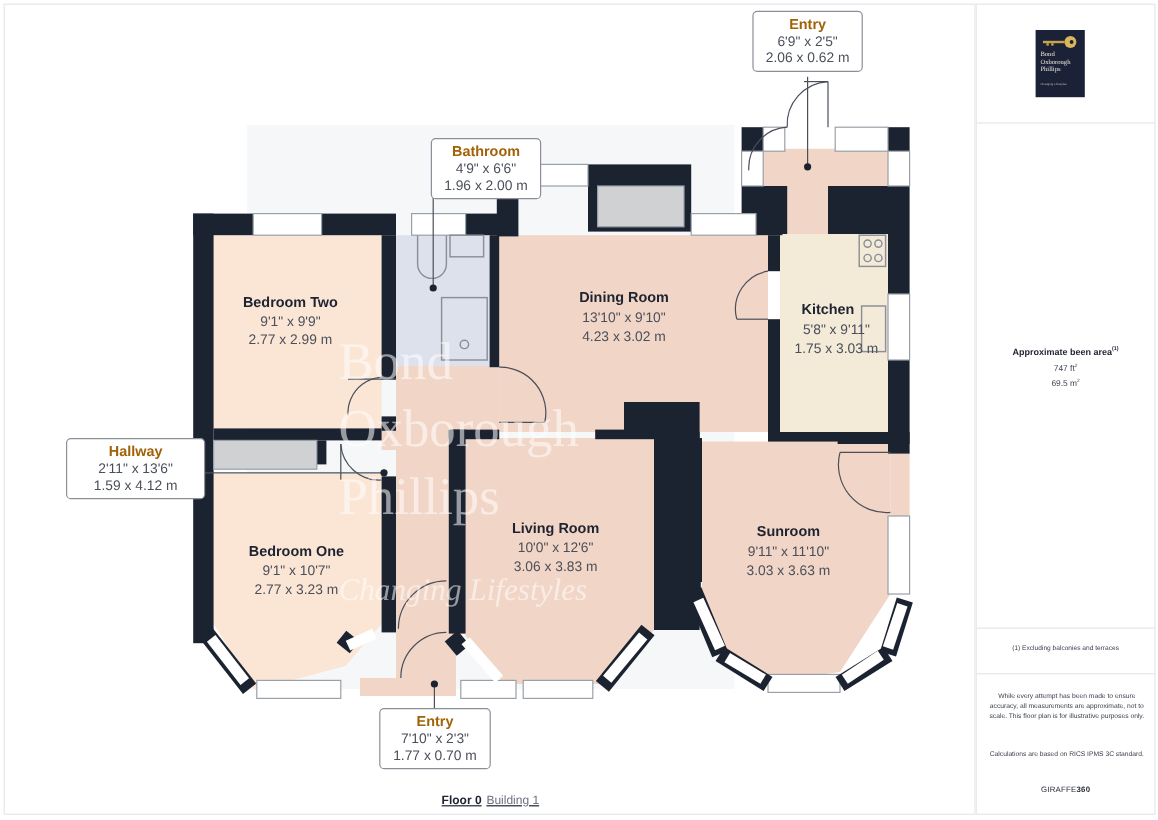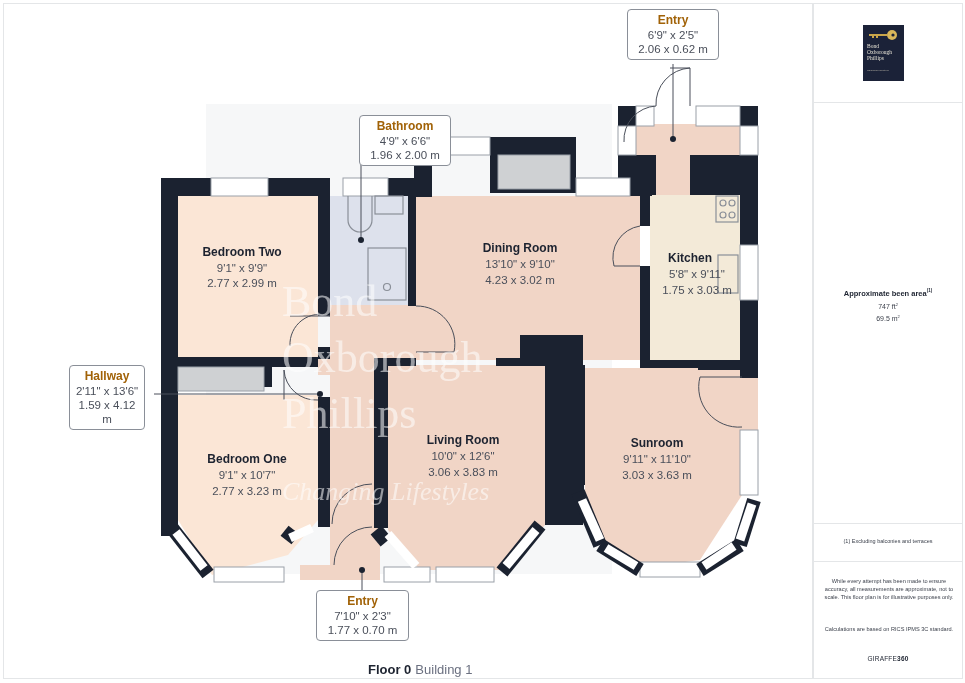--- a/index.html
+++ b/index.html
@@ -14,21 +14,21 @@
   .logo-tag { position: absolute; left: 4px; top: 44px; font-size: 2.5px; color: #b7b3a6; }
   .area-title { position: absolute; top: 284px; width: 100%; text-align: center; font-weight: bold; font-size: 7.5px; color: #1d2330; }
   .area-title sup { font-size: 4.5px; }
   .area-val { position: absolute; width: 100%; text-align: center; font-size: 7px; color: #3a3f4a; }
   .area-val sup { font-size: 4px; }
   .footnote { position: absolute; top: 537px; width: 100%; text-align: center; font-size: 5.5px; color: #3a3f4a; }
   .disclaimer { position: absolute; top: 573px; left: 10px; width: 130px; text-align: center; font-size: 5.6px; line-height: 8px; color: #3a3f4a; }
   .calc { position: absolute; top: 621px; left: 10px; width: 130px; text-align: center; font-size: 5.6px; line-height: 8px; color: #3a3f4a; }
   .brand { position: absolute; top: 651px; width: 100%; text-align: center; font-size: 6.5px; color: #1d2330; letter-spacing: 0.2px; }
   .brand b { font-weight: bold; }
-  .floor-label { position: absolute; left: 368px; top: 662px; font-size: 13px; color: #1d2330; }
+  .floor-label { position: absolute; left: 368px; top: 662px; font-size: 10px; color: #1d2330; text-decoration: underline; }
   .floor-label b { font-weight: bold; margin-right: 4px; }
   .floor-label span { color: #6b7080; }
   svg.plan { position: absolute; left: 0; top: 0; }
   .room-name { font-weight: bold; font-size: 12px; fill: #1d2330; }
   .room-dim { font-size: 11.5px; fill: #4a4f5a; }
   .label-box { position: absolute; background: #fff; border: 1px solid #8a8f98; border-radius: 4px; text-align: center; padding: 3px 4px; }
   .label-box .ln { font-weight: bold; font-size: 12px; color: #a16207; line-height: 15px; }
   .label-box .ld { font-size: 11.5px; color: #4a4f5a; line-height: 14px; }
 </style>
 </head>
@@ -213,21 +213,21 @@
 <div class="label-box" style="left:627px; top:9px; width:92px;">
   <div class="ln">Entry</div>
   <div class="ld">6'9" x 2'5"</div>
   <div class="ld">2.06 x 0.62 m</div>
 </div>
 <div class="label-box" style="left:315px; top:115px; width:92px;margin-left:44px;">
   <div class="ln">Bathroom</div>
   <div class="ld">4'9" x 6'6"</div>
   <div class="ld">1.96 x 2.00 m</div>
 </div>
-<div class="label-box" style="left:69px; top:365px; width:76px;">
+<div class="label-box" style="left:55px; top:365px; width:116px;">
   <div class="ln">Hallway</div>
   <div class="ld">2'11" x 13'6"</div>
   <div class="ld">1.59 x 4.12 m</div>
 </div>
 <div class="label-box" style="left:316px; top:590px; width:93px;">
   <div class="ln">Entry</div>
   <div class="ld">7'10" x 2'3"</div>
   <div class="ld">1.77 x 0.70 m</div>
 </div>
 

